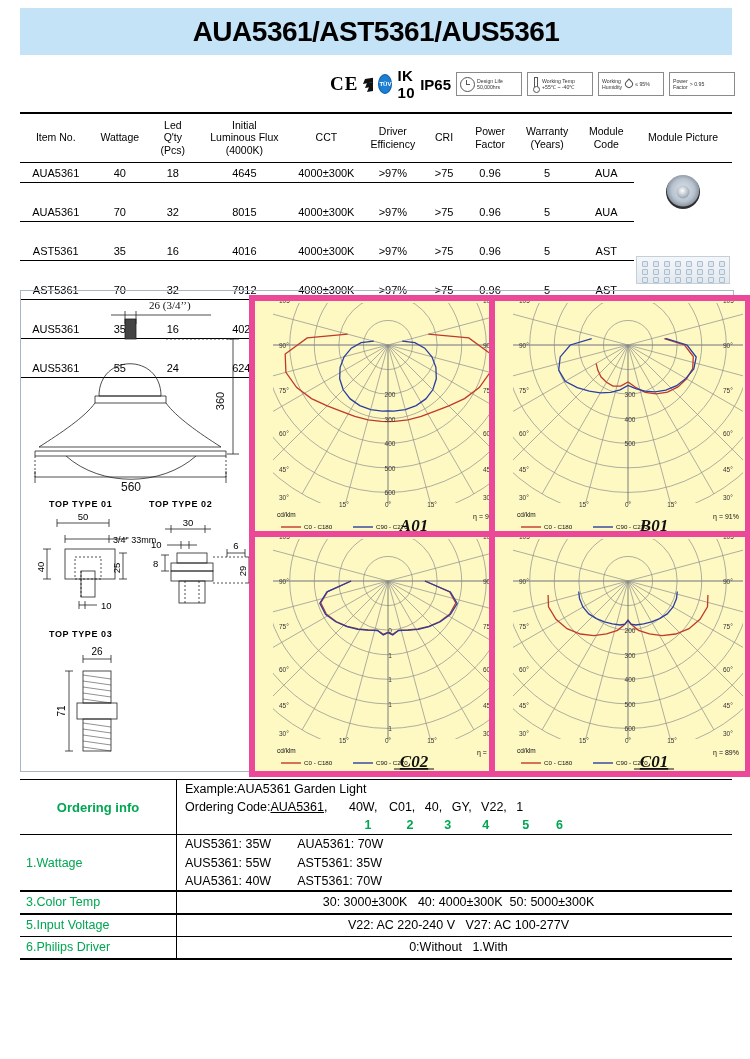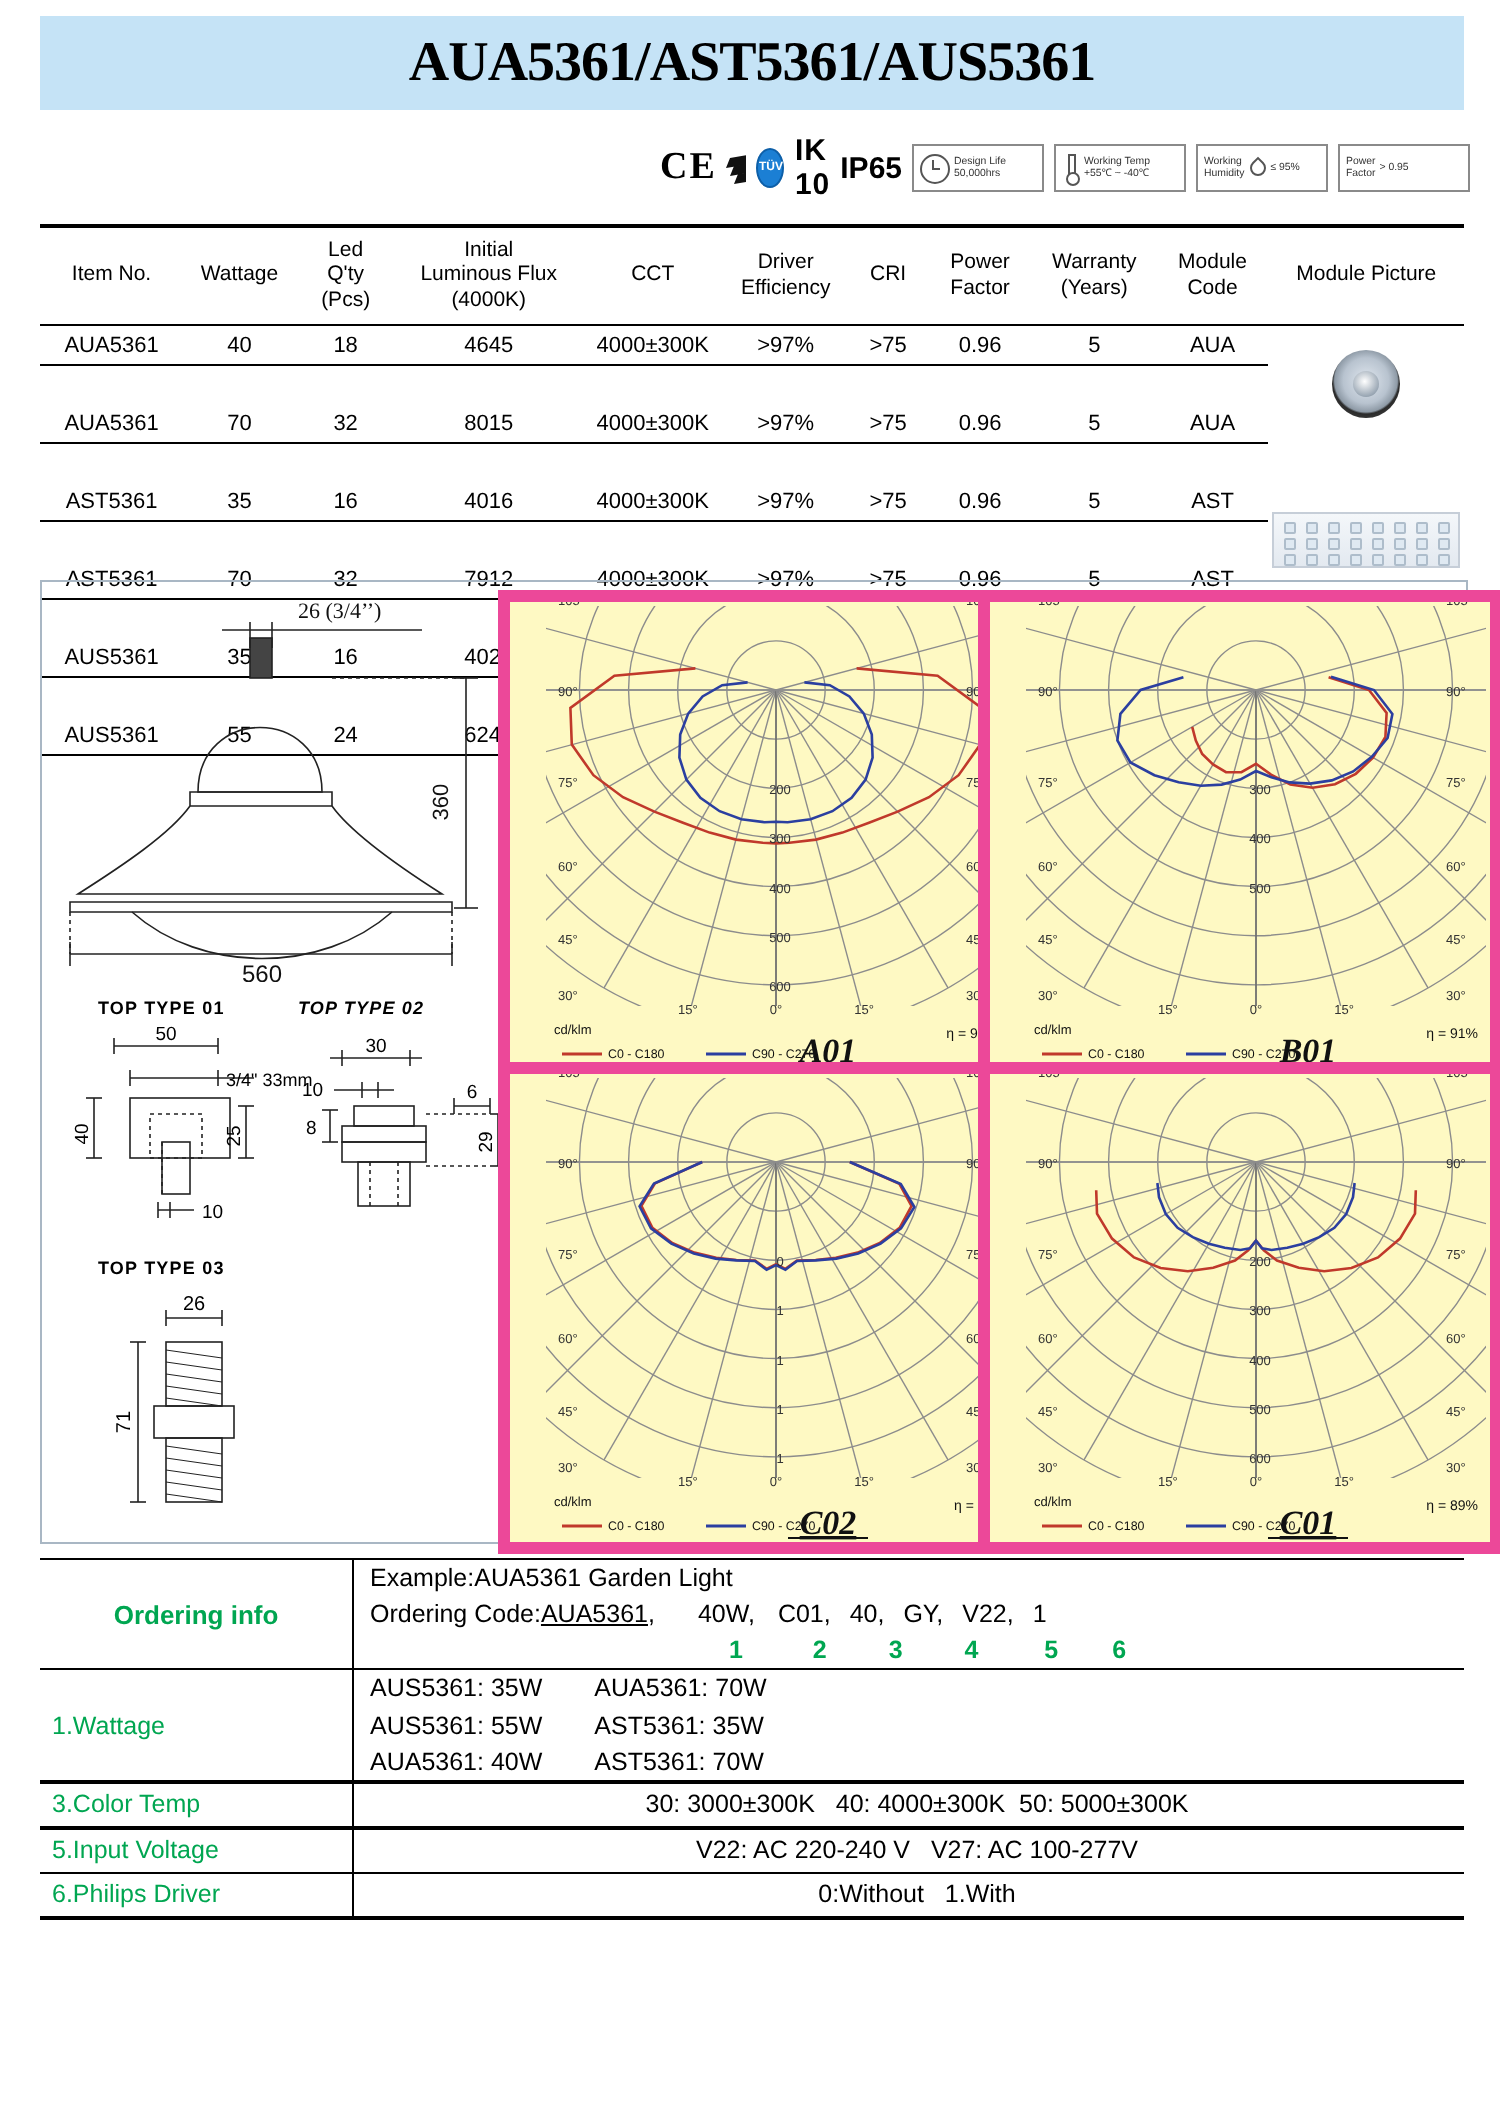--- a/index.html
+++ b/index.html
@@ -15,21 +15,21 @@
 
   
   .titlebar{
     position:absolute;left:20px;top:6px;width:712px;height:47px;
     background:#c5e3f6;
     border-top:2px solid #ffffff;
     display:flex;align-items:center;justify-content:center;
   }
   .titlebar .title{
     font-size:28px;font-weight:bold;letter-spacing:-0.5px;
-    font-family:Liberation Serif, serif;
+    font-family:Liberation Sans, sans-serif;
   }
 
   
   .certs{
     position:absolute;left:330px;top:70px;width:405px;height:28px;
     display:flex;align-items:center;gap:5px;
   }
   .ce{font-size:19px;font-weight:bold;letter-spacing:1px;font-family:"Liberation Serif",serif;}
   .enec{width:34px;height:19px;position:relative;overflow:hidden;}
   .enec svg{display:block;}
@@ -450,21 +450,21 @@
         <line x1="44" y1="92" x2="44" y2="100"></line>
         <line x1="50" y1="92" x2="50" y2="100"></line>
       </g>
       <text id="tt1w" x="48" y="11" font-size="9.5" text-anchor="middle" font-family="Liberation Sans">50</text>
       <text id="tt1thread" x="78" y="34" font-size="9" font-family="Liberation Sans">3/4" 33mm</text>
       <text id="tt1hl" x="9" y="58" font-size="9.5" text-anchor="middle" transform="rotate(-90 9 58)" font-family="Liberation Sans">40</text>
       <text id="tt1hr" x="85" y="59" font-size="9.5" text-anchor="middle" transform="rotate(-90 85 59)" font-family="Liberation Sans">25</text>
       <text id="tt1b" x="66" y="100" font-size="9.5" font-family="Liberation Sans">10</text>
     </svg>
 
-    <div class="tt-label" style="left:128px;top:208px;font-style:italic;">TOP TYPE 02</div>
+    <div class="tt-label" style="left:128px;top:208px;">TOP TYPE 02</div>
     <svg style="position:absolute;left:120px;top:218px;" width="120" height="108">
       <g stroke="#222" fill="none" stroke-width="0.8">
         <line x1="24" y1="20" x2="70" y2="20"></line>
         <line x1="30" y1="16" x2="30" y2="24"></line>
         <line x1="64" y1="16" x2="64" y2="24"></line>
         <line x1="26" y1="36" x2="56" y2="36"></line>
         <line x1="40" y1="32" x2="40" y2="40"></line>
         <line x1="48" y1="32" x2="48" y2="40"></line>
         <rect x="36" y="44" width="30" height="10"></rect>
         <rect x="30" y="54" width="42" height="8"></rect>

